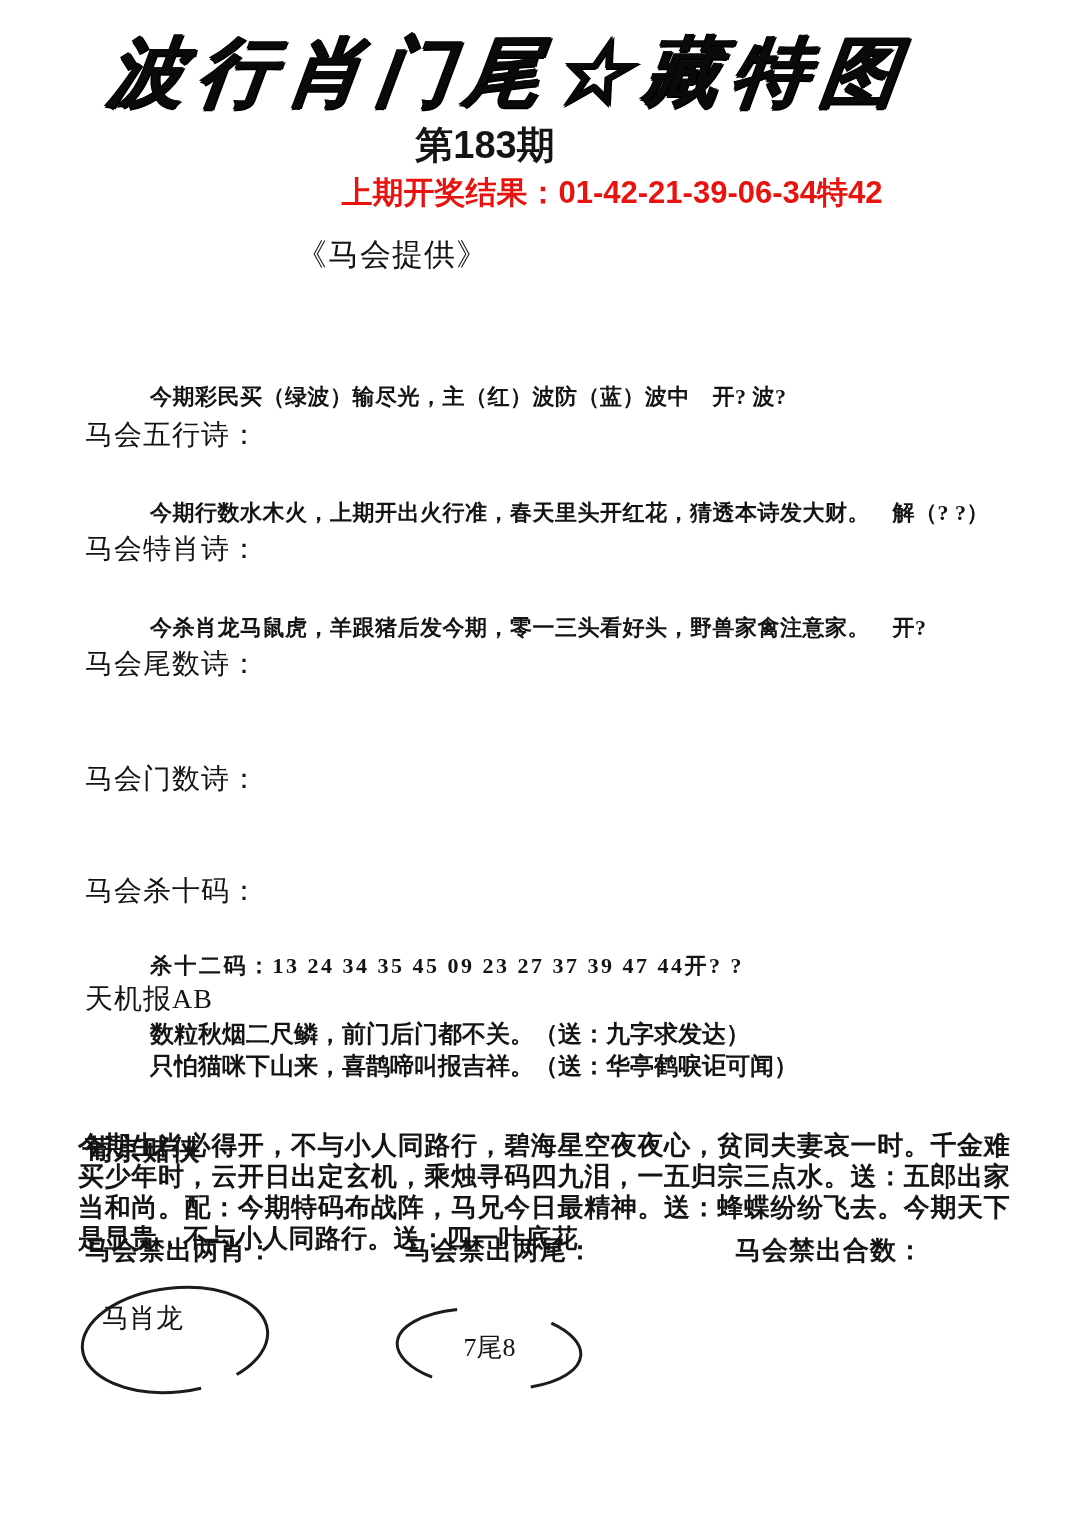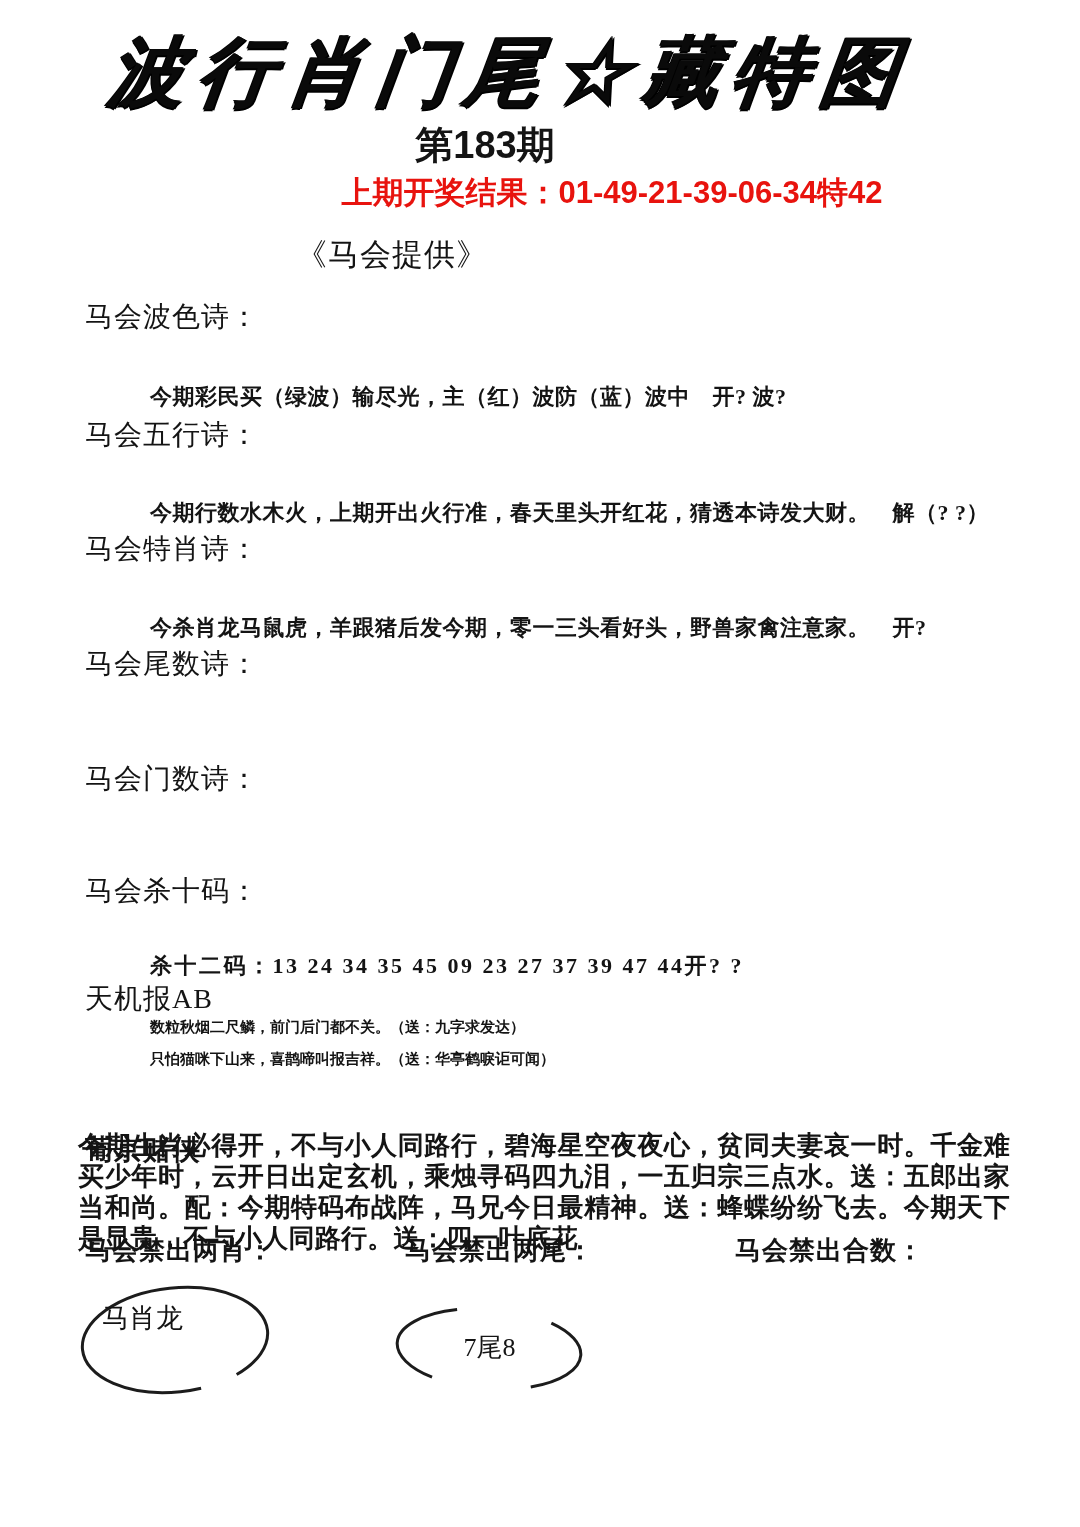--- a/index.html
+++ b/index.html
@@ -26,21 +26,21 @@
     font-size:31px;font-weight:bold;
     font-family:"Liberation Sans","DejaVu Sans",sans-serif;
   }
   .provider{
     top:234px;left:392px;transform:translateX(-50%);
     font-size:31px;font-weight:500;letter-spacing:1px;
   }
   .sec-h{left:85px;font-size:28px;font-weight:500;letter-spacing:1px;}
   .poem{left:150px;font-size:22px;font-weight:bold;letter-spacing:0.5px;margin-top:13px;}
   .codes{letter-spacing:2.5px;}
-  .tianji-line{left:150px;font-size:15px;font-weight:bold;}
+  .tianji-line{left:150px;font-size:24px;font-weight:bold;}
   .pujing-p{
     position:absolute;left:78px;top:1130px;width:932px;
     font-size:26px;font-weight:bold;line-height:31px;
     white-space:normal;text-align:justify;letter-spacing:0.3px;
   }
   .forb-h{
     font-size:26px;font-weight:bold;letter-spacing:1px;
     font-family:"Liberation Sans","DejaVu Sans",sans-serif;
   }
   .oval-wrap{position:absolute;}
@@ -49,25 +49,24 @@
 </style>
 </head>
 <body>
 
 <div class="page">
 
   <div class="abs title">波行肖门尾☆藏特图</div>
 
   <div class="abs issue">第183期</div>
 
-  <div class="abs result" style="color:#e8130e;">上期开奖结果：01-49-21-39-06-34特42</div>
+  <div class="abs result" style="color:#e8130e;">上期开奖结果：01-42-21-39-06-34特42</div>
 
   <div class="abs provider">《马会提供》</div>
 
-  <div class="abs sec-h" style="top:298px;">马会波色诗：</div>
   <div class="abs poem" style="top:369px;">今期彩民买（绿波）输尽光，主（红）波防（蓝）波中　开? 波?</div>
 
   <div class="abs sec-h" style="top:416px;">马会五行诗：</div>
   <div class="abs poem" style="top:485px;">今期行数水木火，上期开出火行准，春天里头开红花，猜透本诗发大财。　解（? ?）</div>
 
   <div class="abs sec-h" style="top:530px;">马会特肖诗：</div>
   <div class="abs poem" style="top:600px;">今杀肖龙马鼠虎，羊跟猪后发今期，零一三头看好头，野兽家禽注意家。　开?</div>
 
   <div class="abs sec-h" style="top:645px;">马会尾数诗：</div>
 

